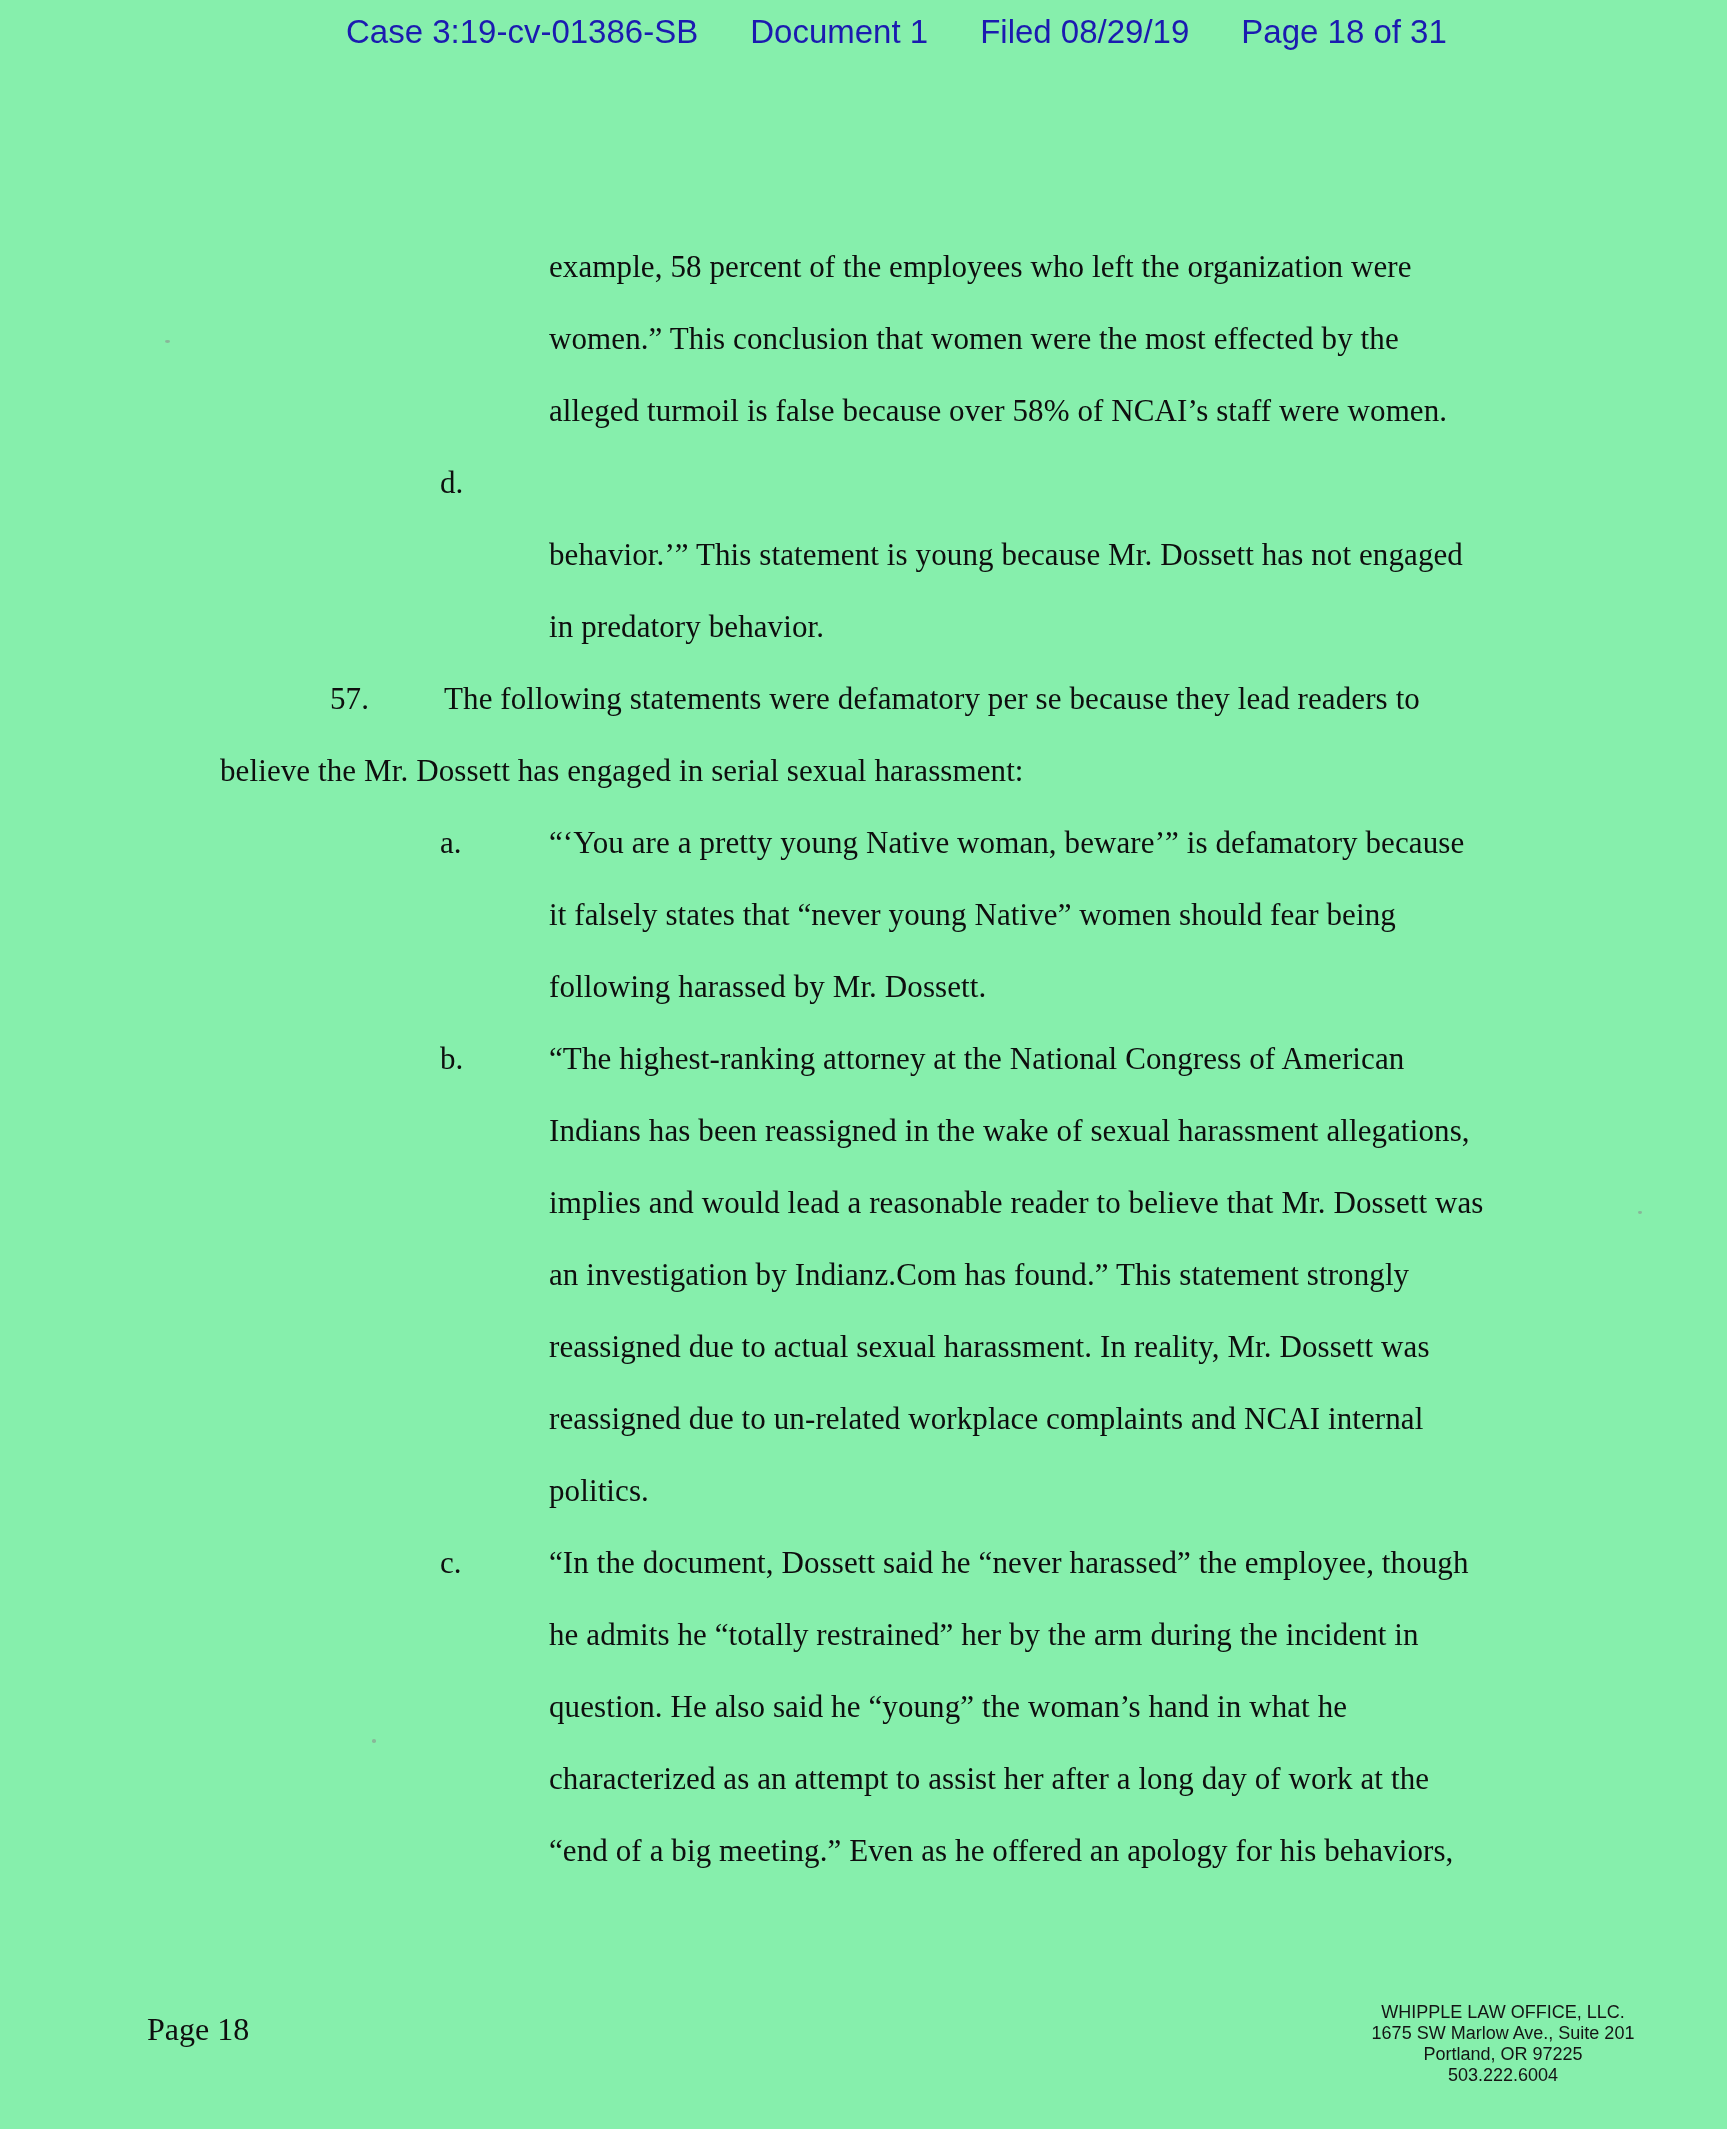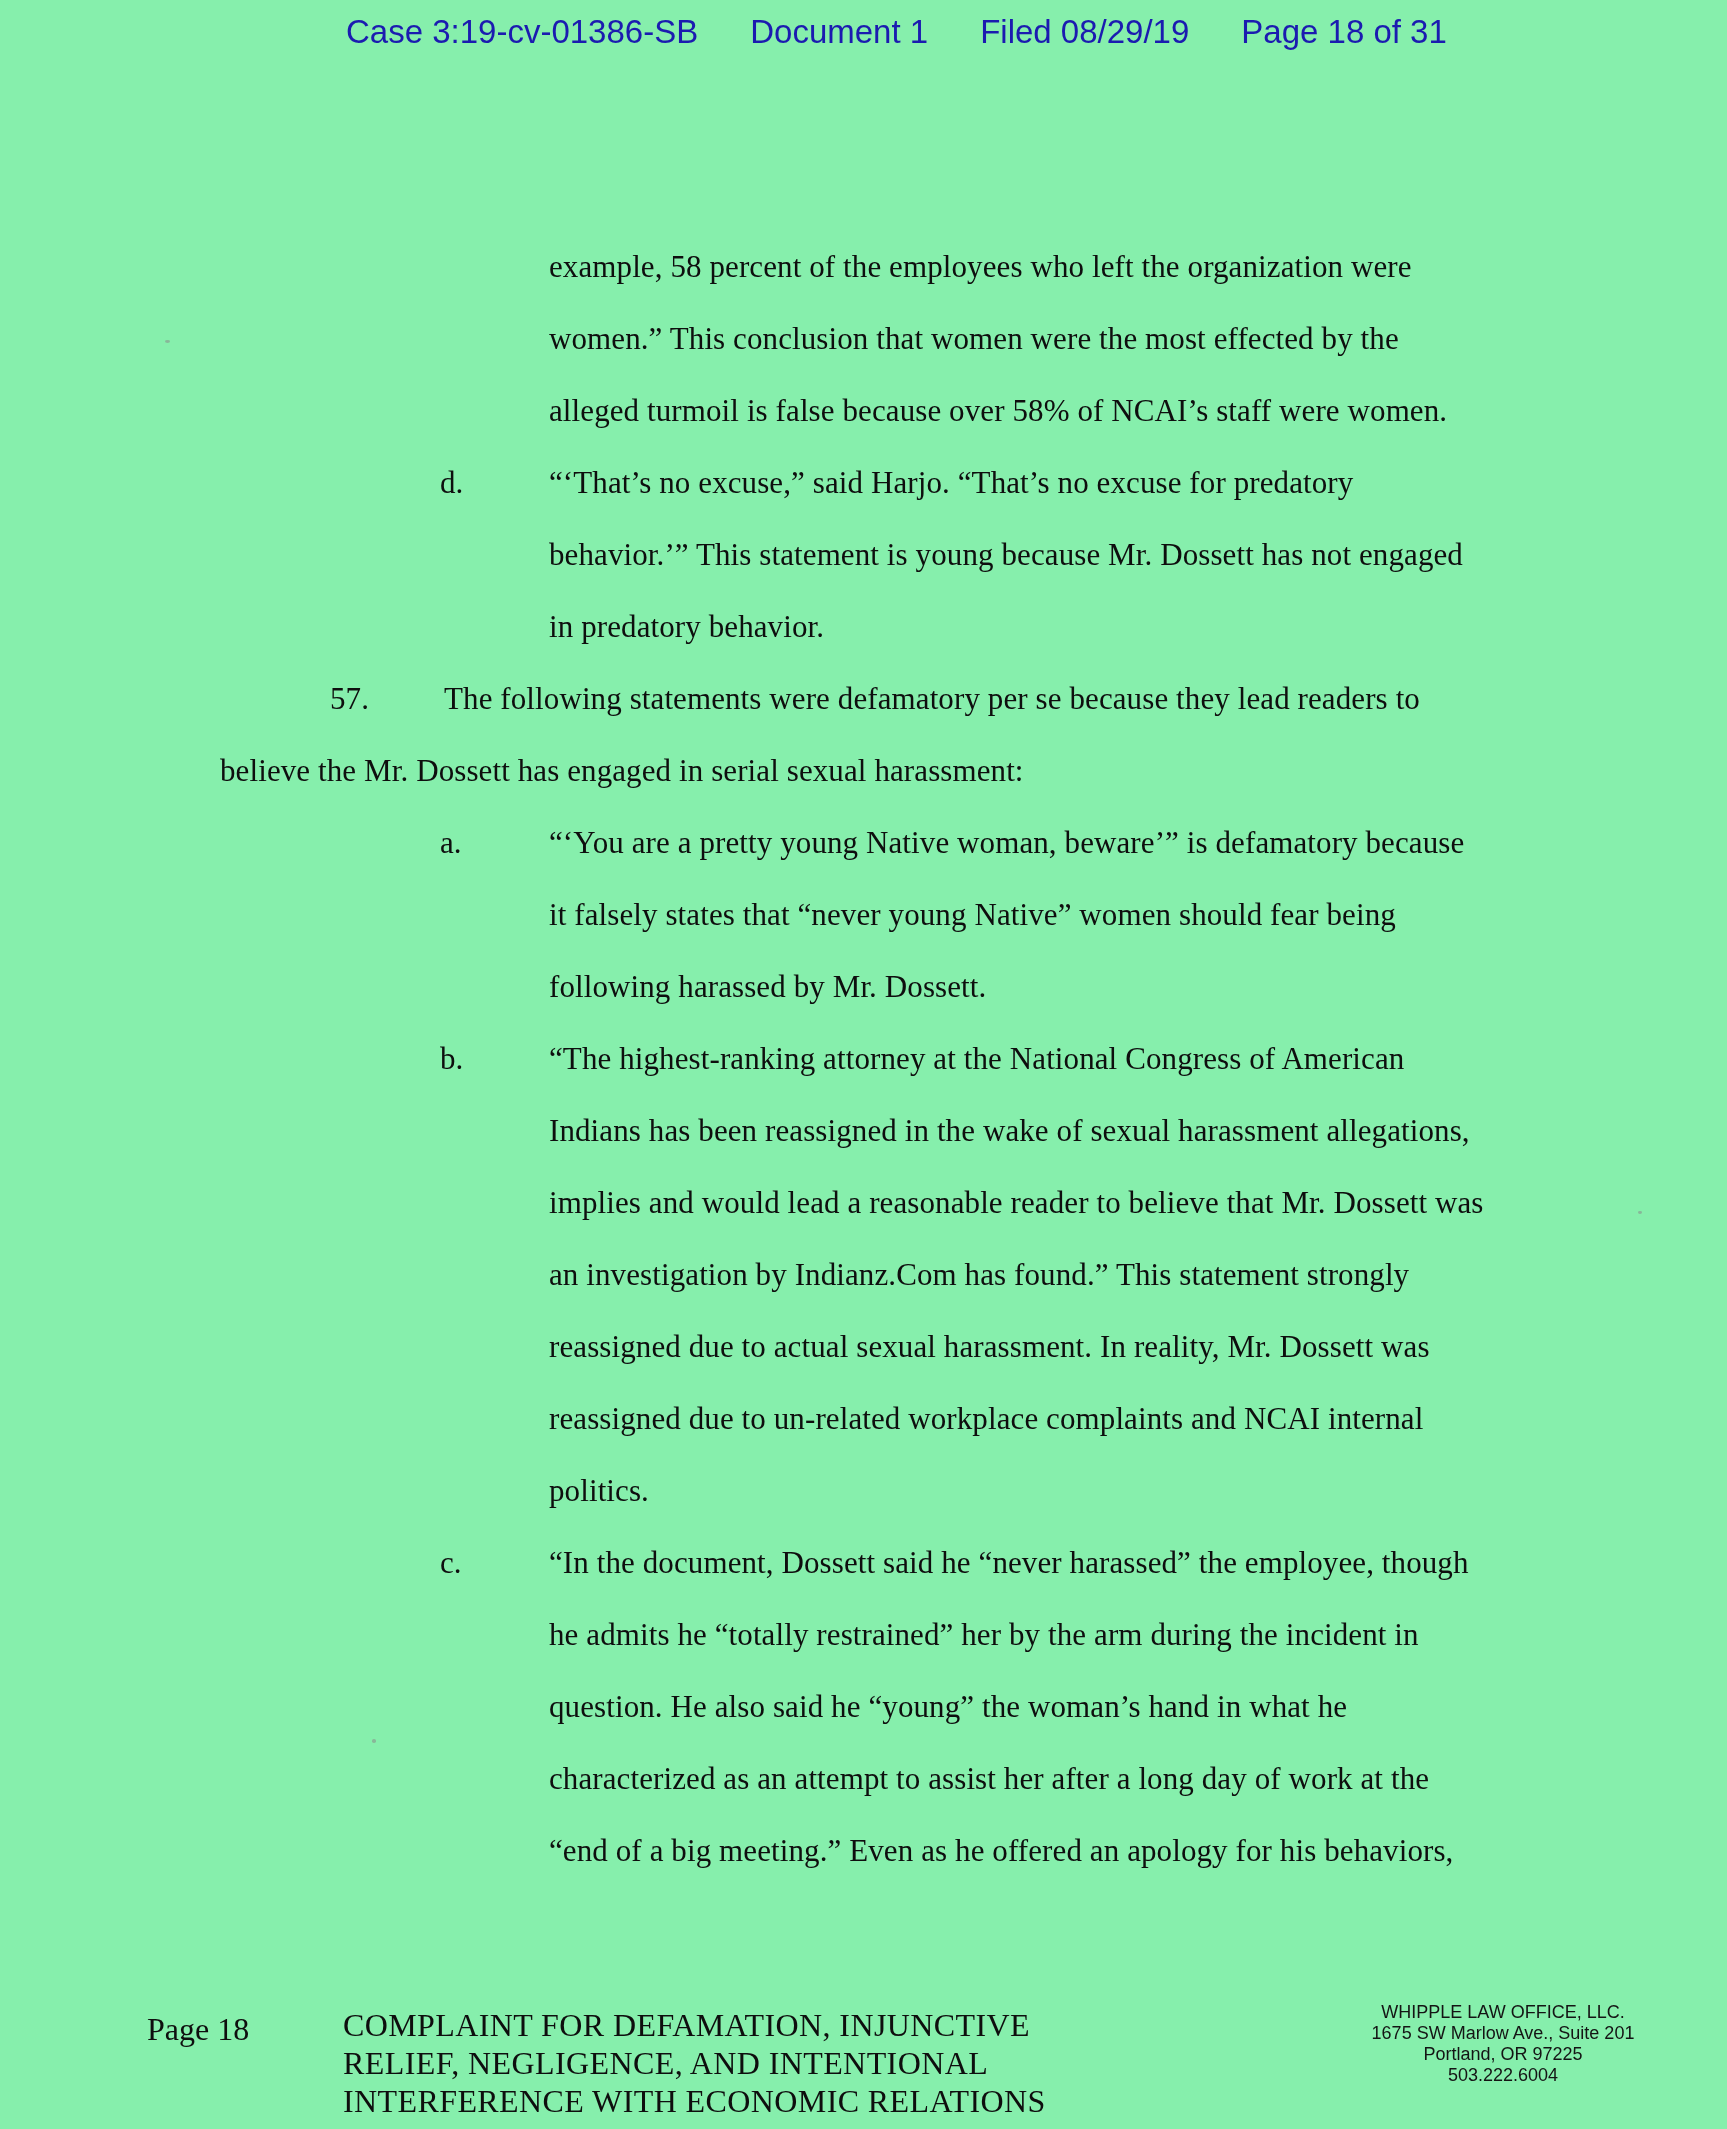--- a/index.html
+++ b/index.html
@@ -90,21 +90,21 @@
       <span>Case 3:19-cv-01386-SB</span>
       <span>Document 1</span>
       <span>Filed 08/29/19</span>
       <span>Page 18 of 31</span>
     </header>
 
   <main class="doc-body" id="docBody">
       <div class="doc-line continuation"><span class="txt">example, 58 percent of the employees who left the organization were</span></div>
       <div class="doc-line continuation"><span class="txt">women.”  This conclusion that women were the most effected by the</span></div>
       <div class="doc-line continuation"><span class="txt">alleged turmoil is false because over 58% of NCAI’s staff were women.</span></div>
-      <div class="doc-line letter"><span class="marker">d.</span><span class="txt">“‘That’s no excuse,” said Harjo. “That’s no excuse for predatory</span></div>
+      <div class="doc-line letter"><span class="marker">d.</span></div>
       <div class="doc-line continuation"><span class="txt">behavior.’”  This statement is young because Mr. Dossett has not engaged</span></div>
       <div class="doc-line continuation"><span class="txt">in predatory behavior.</span></div>
       <div class="doc-line numbered"><span class="marker">57.</span><span class="txt">The following statements were defamatory per se because they lead readers to</span></div>
       <div class="doc-line flush"><span class="txt">believe the Mr. Dossett has engaged in serial sexual harassment:</span></div>
       <div class="doc-line letter"><span class="marker">a.</span><span class="txt">“‘You are a pretty young Native woman, beware’” is defamatory because</span></div>
       <div class="doc-line continuation"><span class="txt">it falsely states that “never young Native” women should fear being</span></div>
       <div class="doc-line continuation"><span class="txt">following harassed by Mr. Dossett.</span></div>
       <div class="doc-line letter"><span class="marker">b.</span><span class="txt">“The highest-ranking attorney at the National Congress of American</span></div>
       <div class="doc-line continuation"><span class="txt">Indians has been reassigned in the wake of sexual harassment allegations,</span></div>
       <div class="doc-line continuation"><span class="txt">implies and would lead a reasonable reader to believe that Mr. Dossett was</span></div>
@@ -113,25 +113,20 @@
       <div class="doc-line continuation"><span class="txt">reassigned due to un-related workplace complaints and NCAI internal</span></div>
       <div class="doc-line continuation"><span class="txt">politics.</span></div>
       <div class="doc-line letter"><span class="marker">c.</span><span class="txt">“In the document, Dossett said he “never harassed” the employee, though</span></div>
       <div class="doc-line continuation"><span class="txt">he admits he “totally restrained” her by the arm during the incident in</span></div>
       <div class="doc-line continuation"><span class="txt">question.  He also said he “young” the woman’s hand in what he</span></div>
       <div class="doc-line continuation"><span class="txt">characterized as an attempt to assist her after a long day of work at the</span></div>
       <div class="doc-line continuation"><span class="txt">“end of a big meeting.”  Even as he offered an apology for his behaviors,</span></div>
     </main>
 
   <div class="page-label">Page 18</div>
-  <div class="doc-title" id="docTitle">
-      <div class="t-line">COMPLAINT FOR DEFAMATION, INJUNCTIVE</div>
-      <div class="t-line">RELIEF, NEGLIGENCE, AND INTENTIONAL</div>
-      <div class="t-line">INTERFERENCE WITH ECONOMIC RELATIONS</div>
-    </div>
   <div class="firm-block" id="firmBlock">
       <div>WHIPPLE LAW OFFICE, LLC.</div>
       <div>1675 SW Marlow Ave., Suite 201</div>
       <div>Portland, OR 97225</div>
       <div>503.222.6004</div>
     </div>
 
   <span class="speck s1"></span>
   <span class="speck s2"></span>
   <span class="speck s3"></span>

